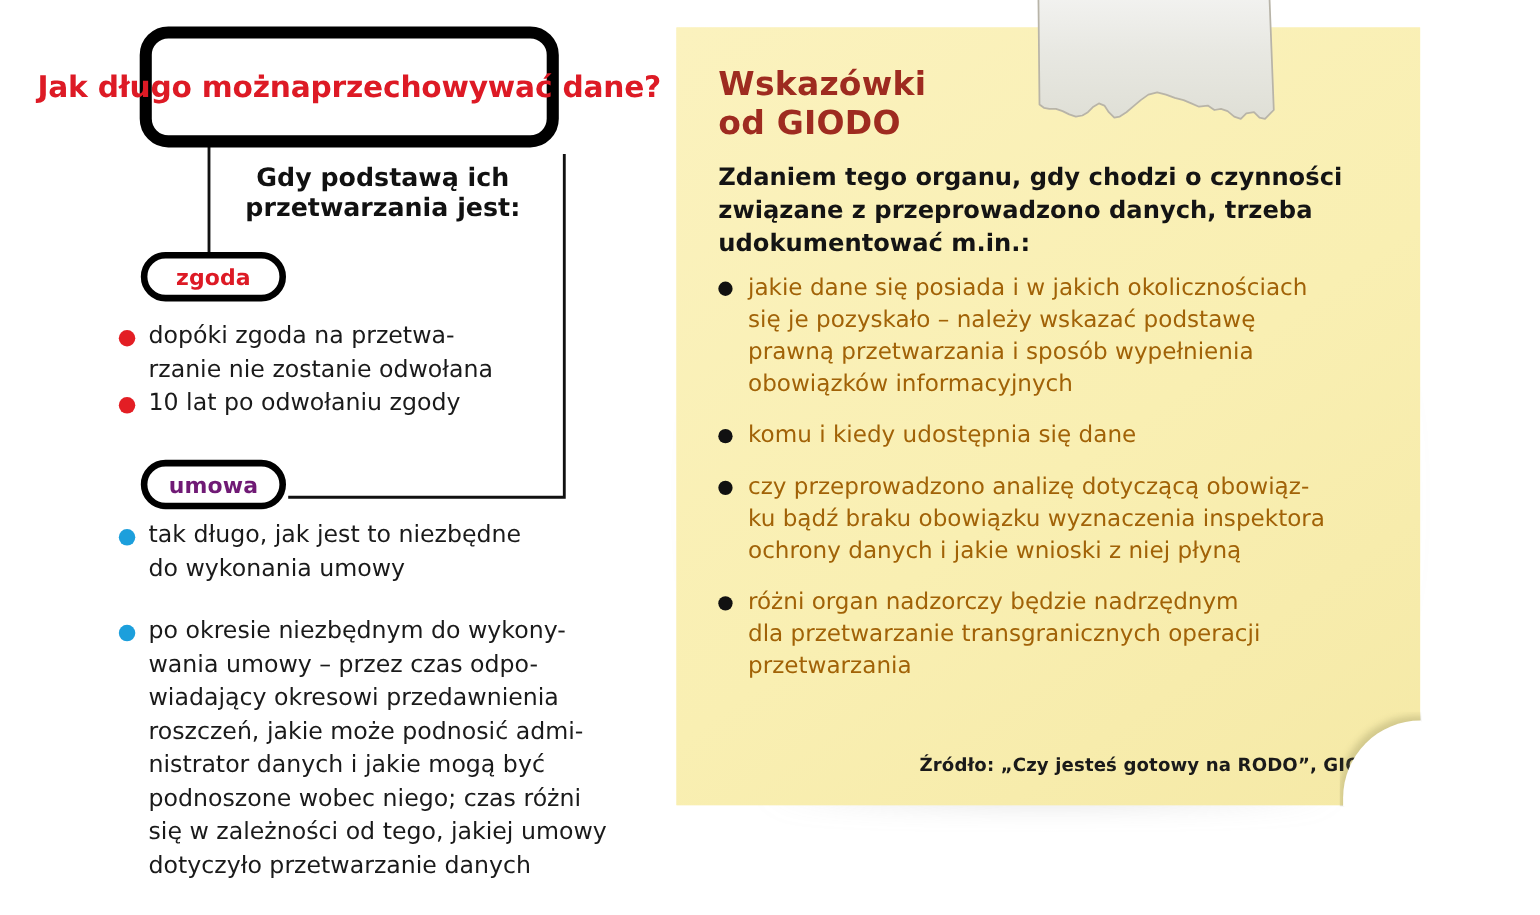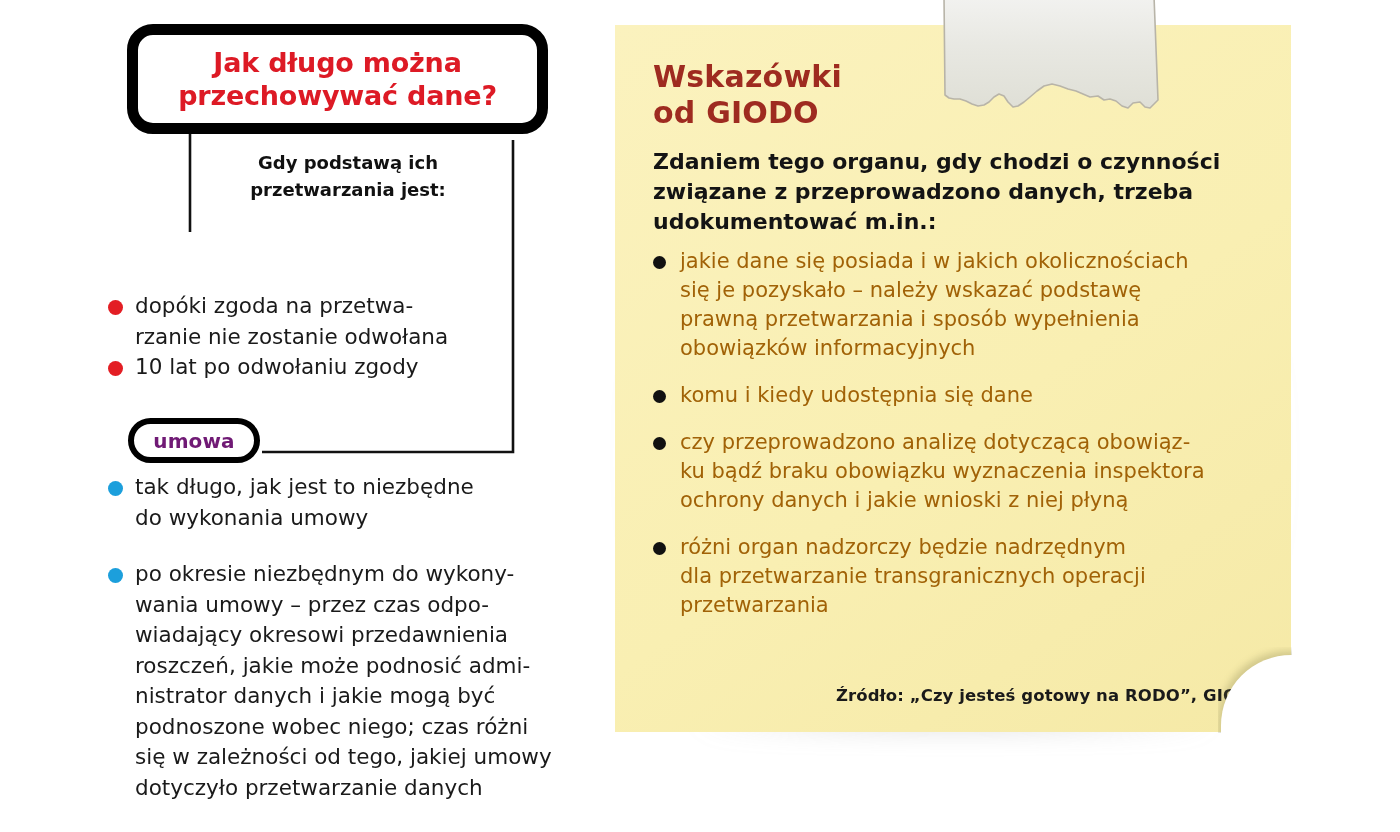--- a/index.html
+++ b/index.html
@@ -36,28 +36,28 @@
     position: absolute;
     left: 0; top: 0;
     width: 615px; height: 832px;
     pointer-events: none;
   }
 
   .title-box {
     position: absolute;
     left: 127px;
     top: 24px;
-    width: 421px;
+    width: 381px;
     height: 110px;
     box-sizing: border-box;
     border: 11px solid #000000;
     border-radius: 26px;
     background: #ffffff;
     display: flex;
-    flex-direction: column;
+    flex-direction: row;
     align-items: center;
     justify-content: center;
     text-align: center;
   }
   .title-box .tline {
     color: #DD1A25;
     font-weight: bold;
     font-size: 27px;
     line-height: 33px;
     letter-spacing: -0.2px;
@@ -65,21 +65,21 @@
   }
 
   .subhead {
     position: absolute;
     left: 198px;
     top: 149px;
     width: 300px;
     text-align: center;
     color: #111111;
     font-weight: bold;
-    font-size: 18px;
+    font-size: 23px;
     line-height: 27px;
   }
   .subhead .sline { display: block; white-space: nowrap; }
 
   .pill {
     position: absolute;
     box-sizing: border-box;
     border: 6px solid #000000;
     border-radius: 999px;
     background: #ffffff;
@@ -284,20 +284,23 @@
     <div class="title-box">
       <span class="tline">Jak długo można</span>
       <span class="tline">przechowywać dane?</span>
     </div>
 
     <div class="subhead">
       <span class="sline">Gdy podstawą ich</span>
       <span class="sline">przetwarzania jest:</span>
     </div>
 
+    <div class="pill" id="pill-zgoda">
+      <span>zgoda</span>
+    </div>
 
     <div class="bullet-list" id="list-zgoda">
       <div class="bullet-row">
         <span class="dot red"></span>
         <span class="bullet-text">
           <span class="ln">dopóki zgoda na przetwa-</span>
           <span class="ln">rzanie nie zostanie odwołana</span>
         </span>
       </div>
       <div class="bullet-row">

